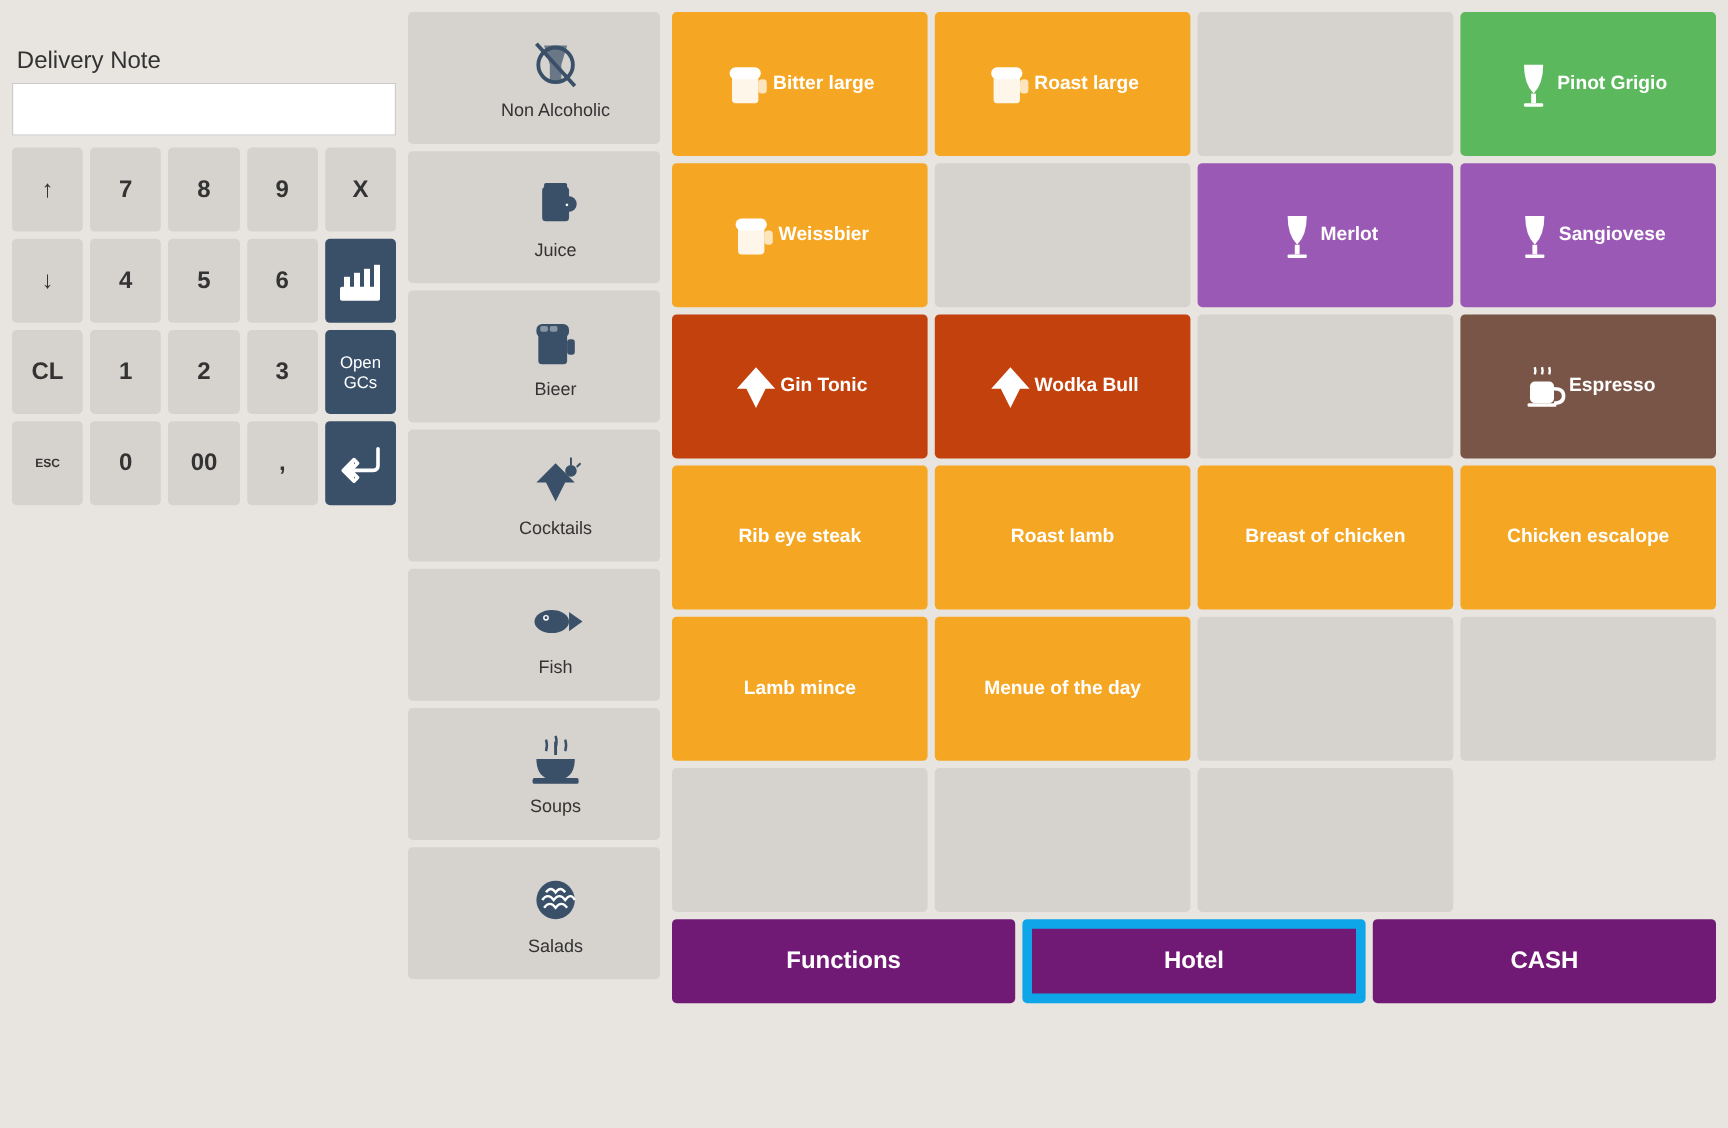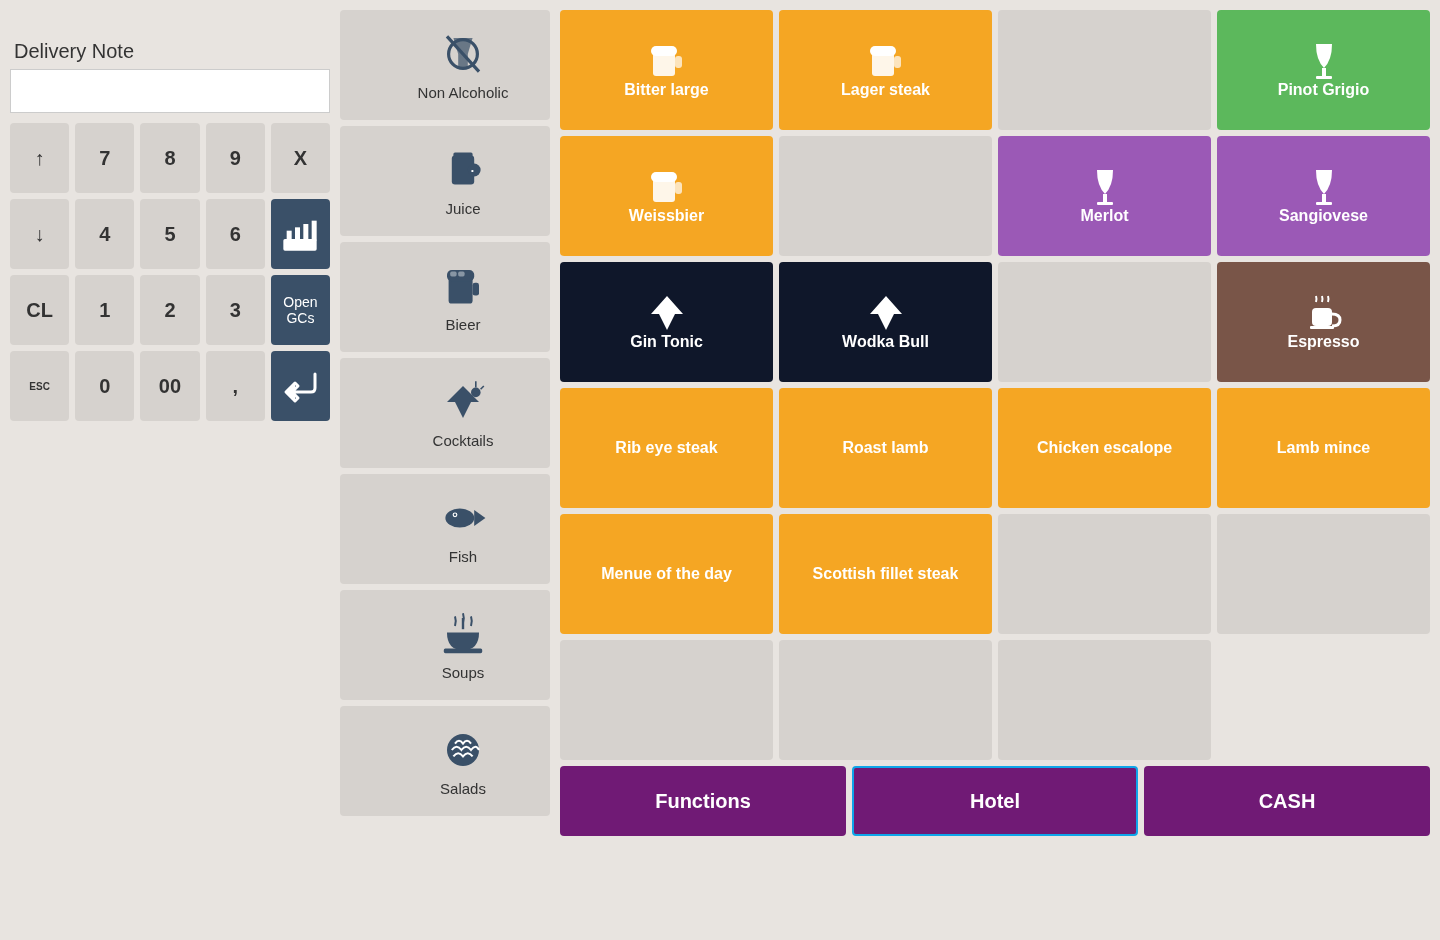--- a/index.html
+++ b/index.html
@@ -103,33 +103,32 @@
       gap: 6px;
       flex: 1;
     }
 
     .item-btn {
       height: 120px;
       border: none;
       border-radius: 4px;
       cursor: pointer;
       display: flex;
-      flex-direction: column;
       align-items: center;
       justify-content: center;
       font-size: 16px;
       font-weight: bold;
       color: white;
       text-align: center;
       padding: 6px;
       line-height: 1.3;
     }
 
     .item-btn.orange { background: #f5a623; }
-    .item-btn.blue { background: #0f172a; }
+    .item-btn.blue { background: #c2410c; }
     .item-btn.purple { background: #9b59b6; }
     .item-btn.brown { background: #795548; }
     .item-btn.green { background: #5cb85c; }
     .item-btn.empty { background: #d6d2ce; cursor: default; }
 
     .bottom-buttons {
       display: grid;
       grid-template-columns: repeat(3, 1fr);
       gap: 6px;
       height: 70px;
@@ -139,21 +138,21 @@
       background: #701a75;
       border: none;
       border-radius: 4px;
       color: white;
       font-size: 20px;
       font-weight: bold;
       cursor: pointer;
     }
 
     .bottom-btn.active {
-      border: 2px solid #0ea5e9;
+      border: 8px solid #0ea5e9;
     }
 
     
     .svg-icon {
       width: 48px;
       height: 48px;
       fill: #3a5068;
     }
 
     .svg-icon-white {
@@ -295,21 +294,21 @@
           <rect x="28" y="16" width="7" height="12" rx="3" fill="white" opacity="0.7"></rect>
         </svg>
       <span>Bitter large</span>
     </button>
     <button class="item-btn orange">
       <svg class="svg-icon-white" viewBox="0 0 40 40">
           <rect x="6" y="10" width="22" height="26" rx="3" fill="white" opacity="0.9"></rect>
           <rect x="4" y="6" width="26" height="10" rx="5" fill="white"></rect>
           <rect x="28" y="16" width="7" height="12" rx="3" fill="white" opacity="0.7"></rect>
         </svg>
-      <span>Lager steak</span>
+      <span>Roast large</span>
     </button>
     <div class="item-btn empty"></div>
     <button class="item-btn green">
       <svg class="svg-icon-white" viewBox="0 0 40 40">
           <path d="M12 4 Q12 20 20 28 Q28 20 28 4 Z" fill="white"></path>
           <rect x="18" y="28" width="4" height="8"></rect>
           <rect x="12" y="36" width="16" height="3" rx="1"></rect>
         </svg>
       <span>Pinot Grigio</span>
     </button>
@@ -365,31 +364,31 @@
       <span>Espresso</span>
     </button>
 
     <button class="item-btn orange">
       <span>Rib eye steak</span>
     </button>
     <button class="item-btn orange">
       <span>Roast lamb</span>
     </button>
     <button class="item-btn orange">
+      <span>Breast of chicken</span>
+    </button>
+    <button class="item-btn orange">
       <span>Chicken escalope</span>
     </button>
 
     <button class="item-btn orange">
       <span>Lamb mince</span>
     </button>
     <button class="item-btn orange">
       <span>Menue of the day</span>
-    </button>
-    <button class="item-btn orange">
-      <span>Scottish fillet steak</span>
     </button>
     <div class="item-btn empty"></div>
 
     <div class="item-btn empty"></div>
     <div class="item-btn empty"></div>
     <div class="item-btn empty"></div>
     <div class="item-btn empty"></div>
   </div>
 
   <div class="bottom-buttons">

